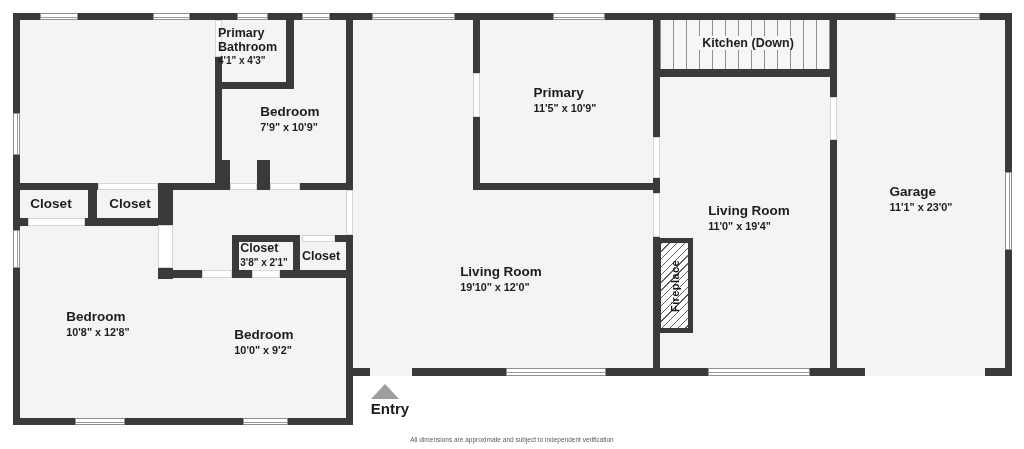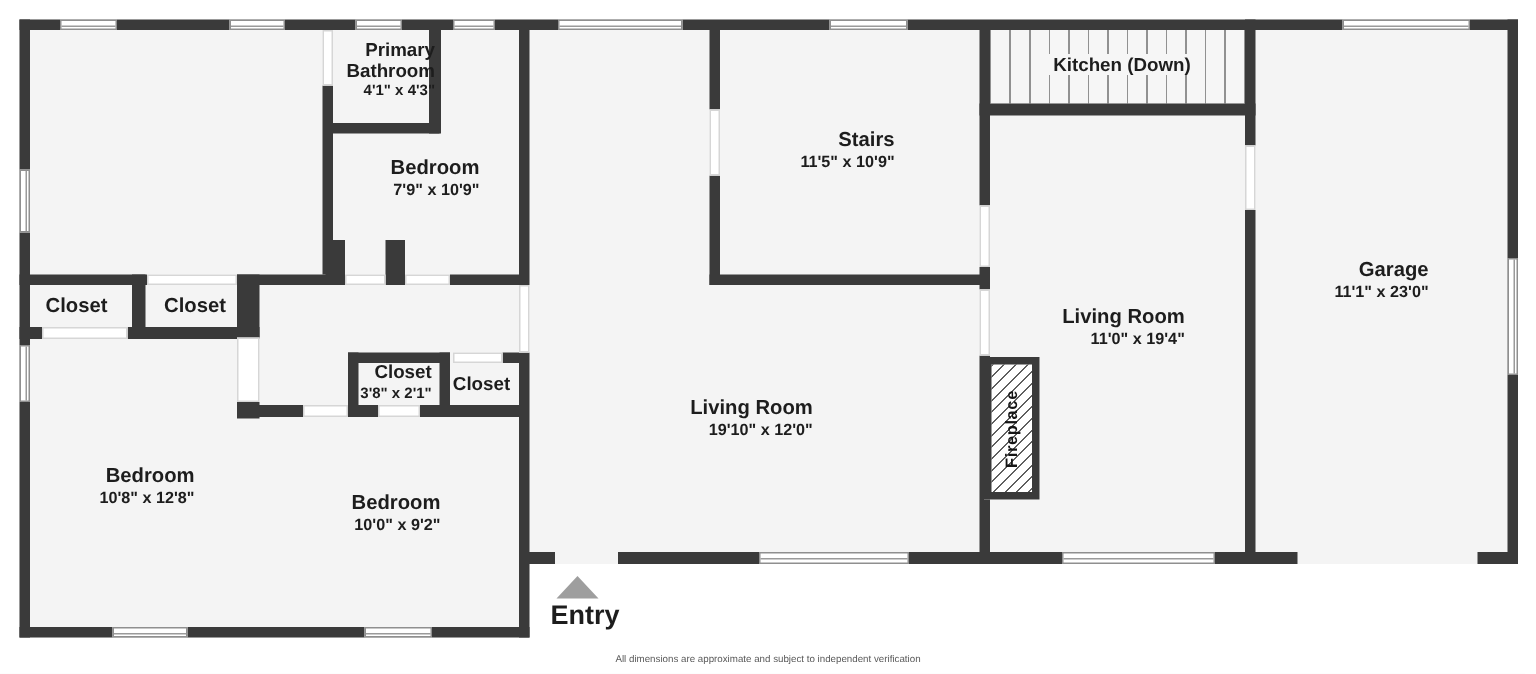--- a/index.html
+++ b/index.html
@@ -8,38 +8,38 @@
   .fill{position:absolute;background:#f4f4f4;}
   .w{position:absolute;background:#3a3a3a;}
   .window{position:absolute;background:#fff;border:1px solid #8f8f8f;box-sizing:border-box;}
   .window-h::after{content:"";position:absolute;left:0;right:0;top:50%;height:1px;background:#9a9a9a;}
   .window-v::after{content:"";position:absolute;top:0;bottom:0;left:50%;width:1px;background:#9a9a9a;}
   .door{position:absolute;background:#fff;border:1px solid #d6d6d6;box-sizing:border-box;}
   .stairs{position:absolute;left:660px;top:20px;width:170px;height:49px;background-color:#f6f6f6;
           background-image:repeating-linear-gradient(to right,#919191 0,#919191 1px,transparent 1px,transparent 13px);}
   .stairs-label{position:absolute;left:748px;top:36px;transform:translateX(-50%);
           background:#f6f6f6;padding:0 5px;font-weight:700;font-size:12.5px;color:#1d1d1d;white-space:nowrap;}
-  .room-label{position:absolute;text-align:right;transform:translateX(-50%);
+  .room-label{position:absolute;text-align:left;transform:translateX(-50%);
           color:#1d1d1d;white-space:nowrap;line-height:1.18;}
   .rname{font-size:13.5px;font-weight:700;}
   .rdims{font-size:10.8px;font-weight:700;margin-top:1px;}
   .wrap{white-space:normal;width:72px;line-height:1.12;}
   .small .rname{font-size:12.5px;}
   .small .rdims{font-size:10px;}
   .fireplace{position:absolute;left:656px;top:238px;width:37px;height:95px;box-sizing:border-box;
           border:5px solid #3a3a3a;background-color:#fff;
           background-image:repeating-linear-gradient(135deg,#5f5f5f 0,#5f5f5f 1px,transparent 1px,transparent 5.5px);
           display:flex;align-items:center;justify-content:center;}
   .fireplace span{transform:rotate(-90deg);font-size:11px;font-weight:700;color:#151515;
           letter-spacing:.4px;white-space:nowrap;}
   .entry-tri{position:absolute;left:371px;top:384px;width:0;height:0;
           border-left:14px solid transparent;border-right:14px solid transparent;
           border-bottom:15px solid #9e9e9e;}
   .entry-label{position:absolute;left:390px;top:400px;transform:translateX(-50%);
-          font-size:18px;font-weight:700;color:#1d1d1d;white-space:nowrap;}
+          font-size:15px;font-weight:700;color:#1d1d1d;white-space:nowrap;}
   .disclaimer{position:absolute;left:512px;top:436px;transform:translateX(-50%);
           font-size:6.5px;color:#5a5a5a;white-space:nowrap;}
 </style>
 </head>
 <body>
 
 <div class="plan">
 
   <div class="fill" style="left:13px;top:13px;width:999px;height:363px"></div>
   <div class="fill" style="left:13px;top:376px;width:340px;height:49px"></div>
@@ -127,24 +127,24 @@
 
   <div class="room-label small" style="left:254px;top:26px">
     <div class="rname wrap">Primary Bathroom</div>
     <div class="rdims">4'1" x 4'3"</div>
   </div>
   <div class="room-label" style="left:290px;top:104px">
     <div class="rname">Bedroom</div>
     <div class="rdims">7'9" x 10'9"</div>
   </div>
   <div class="room-label" style="left:565px;top:85px">
-    <div class="rname">Stairs</div>
+    <div class="rname">Primary</div>
     <div class="rdims">11'5" x 10'9"</div>
   </div>
-  <div class="room-label" style="left:921px;top:172px">
+  <div class="room-label" style="left:921px;top:184px">
     <div class="rname">Garage</div>
     <div class="rdims">11'1" x 23'0"</div>
   </div>
   <div class="room-label" style="left:749px;top:203px">
     <div class="rname">Living Room</div>
     <div class="rdims">11'0" x 19'4"</div>
   </div>
   <div class="room-label" style="left:501px;top:264px">
     <div class="rname">Living Room</div>
     <div class="rdims">19'10" x 12'0"</div>

